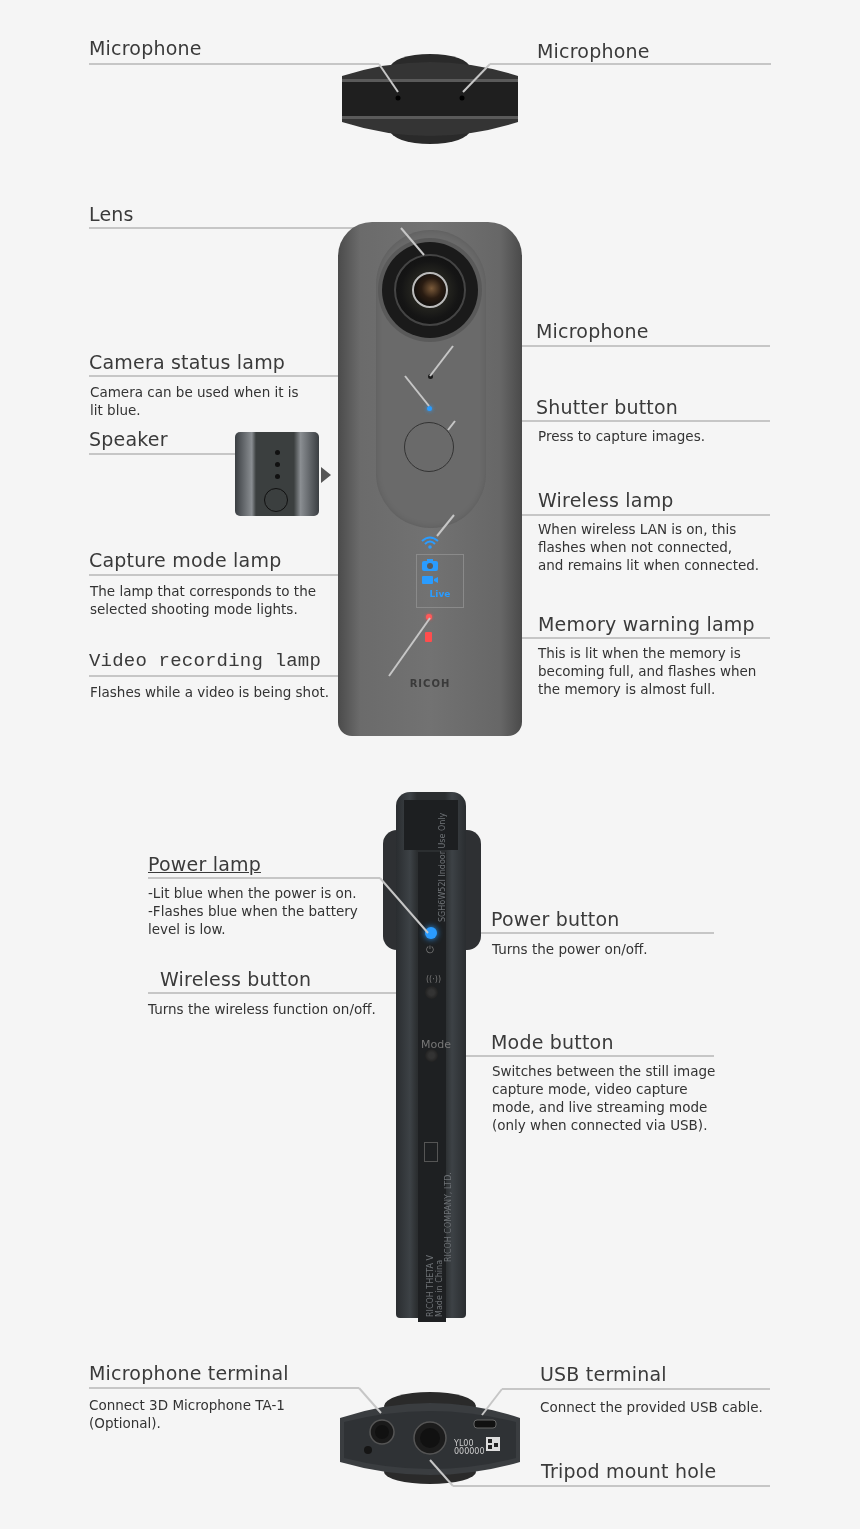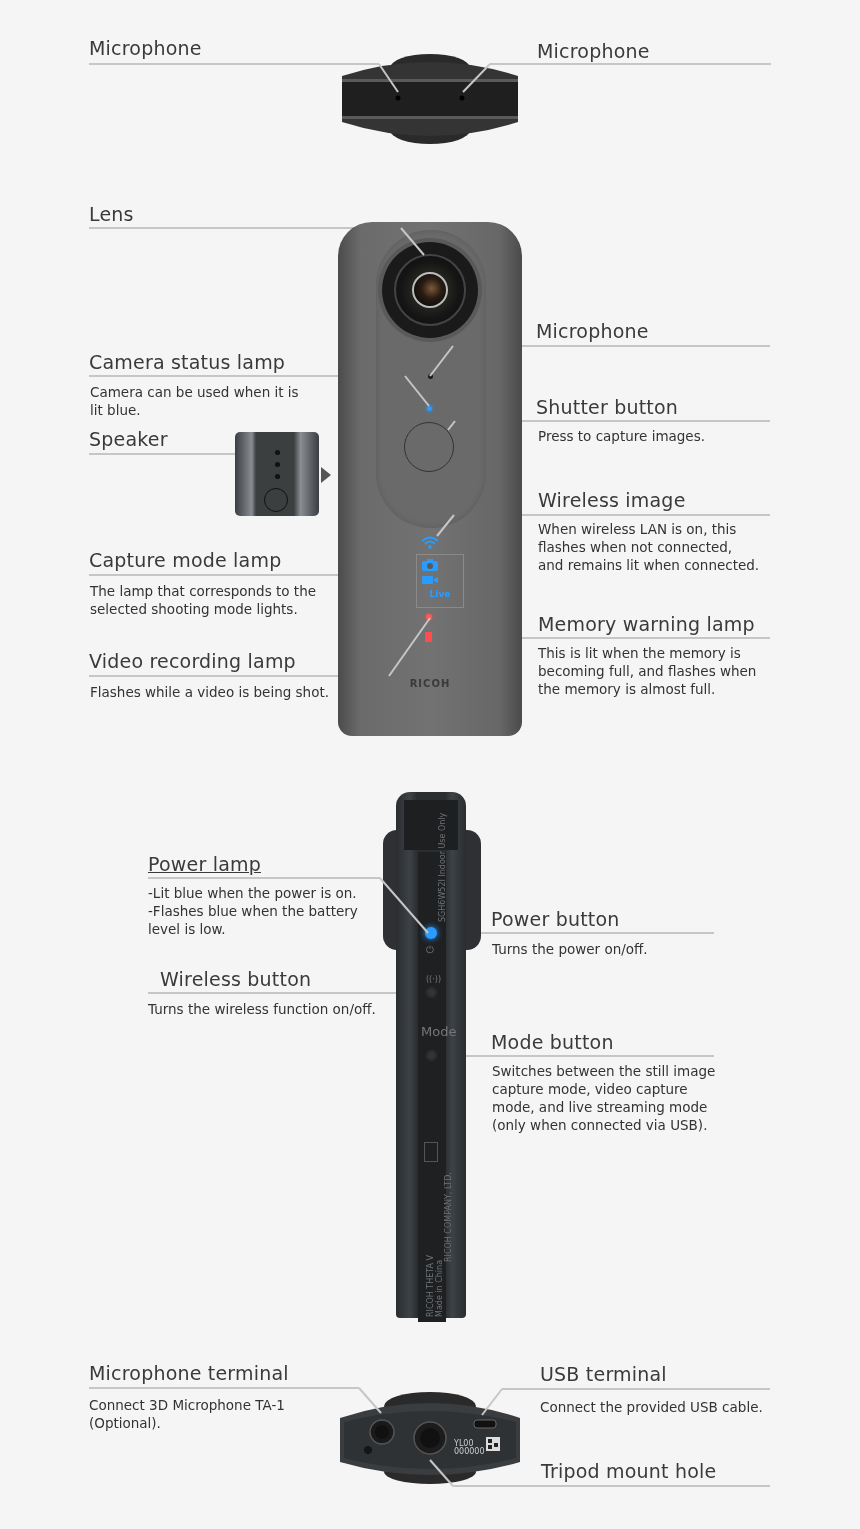--- a/index.html
+++ b/index.html
@@ -67,32 +67,32 @@
 lit blue.</div>
 
 <div class="title" style="left:89px;top:428px;">Speaker</div>
 <div class="hline" style="left:89px;top:453px;width:180px;"></div>
 
 <div class="title" style="left:89px;top:549px;">Capture mode lamp</div>
 <div class="hline" style="left:89px;top:574px;width:328px;"></div>
 <div class="desc" style="left:90px;top:582px;">The lamp that corresponds to the
 selected shooting mode lights.</div>
 
-<div class="title" style="left:89px;top:650px;">Video recording lamp</div>
+<div class="title" style="left:89px;top:650px;font-family:Liberation Mono, monospace;">Video recording lamp</div>
 <div class="hline" style="left:89px;top:675px;width:300px;"></div>
 <div class="desc" style="left:90px;top:683px;">Flashes while a video is being shot.</div>
 
 <div class="title" style="left:536px;top:320px;">Microphone</div>
 <div class="hline" style="left:453px;top:345px;width:317px;"></div>
 
 <div class="title" style="left:536px;top:396px;">Shutter button</div>
 <div class="hline" style="left:455px;top:420px;width:315px;"></div>
 <div class="desc" style="left:538px;top:427px;">Press to capture images.</div>
 
-<div class="title" style="left:538px;top:489px;">Wireless image</div>
+<div class="title" style="left:538px;top:489px;">Wireless lamp</div>
 <div class="hline" style="left:454px;top:514px;width:316px;"></div>
 <div class="desc" style="left:538px;top:520px;">When wireless LAN is on, this
 flashes when not connected,
 and remains lit when connected.</div>
 
 <div class="title" style="left:538px;top:613px;">Memory warning lamp</div>
 <div class="hline" style="left:437px;top:637px;width:333px;"></div>
 <div class="desc" style="left:538px;top:644px;">This is lit when the memory is
 becoming full, and flashes when
 the memory is almost full.</div>
@@ -161,21 +161,21 @@
 <div class="side-lens-l"></div>
 <div class="side-lens-r"></div>
 <div class="side">
   <div class="abs" style="left:8px;top:8px;width:54px;height:50px;background:#1d1f21;"></div>
   <div class="abs" style="left:22px;top:60px;width:28px;height:470px;background:#1e2022;"></div>
   <div class="side-text" style="left:42px;top:130px;transform:rotate(-90deg);transform-origin:left top;">SGH6W52I Indoor Use Only</div>
   <div class="abs" style="left:29px;top:135px;width:12px;height:12px;border-radius:50%;background:#2a9cff;box-shadow:0 0 6px #2a9cff;"></div>
   <div class="abs" style="left:30px;top:152px;font-size:10px;color:#777;">⏻</div>
   <div class="abs" style="left:30px;top:183px;font-size:8px;color:#777;">((·))</div>
   <div class="side-btn" style="left:29px;top:194px;"></div>
-  <div class="abs" style="left:25px;top:232px;font-size:13px;color:#777;">Mode</div>
+  <div class="abs" style="left:25px;top:246px;font-size:11px;color:#777;">Mode</div>
   <div class="side-btn" style="left:29px;top:257px;"></div>
   <div class="abs" style="left:28px;top:350px;width:12px;height:18px;border:1px solid #555;"></div>
   <div class="side-text" style="left:30px;top:525px;transform:rotate(-90deg);transform-origin:left top;">RICOH THETA V</div>
   <div class="side-text" style="left:39px;top:525px;transform:rotate(-90deg);transform-origin:left top;">Made in China</div>
   <div class="side-text" style="left:48px;top:470px;transform:rotate(-90deg);transform-origin:left top;">RICOH COMPANY, LTD.</div>
 </div>
 
 <div class="title" style="left:89px;top:1362px;">Microphone terminal</div>
 <div class="hline" style="left:89px;top:1387px;width:270px;"></div>
 <div class="desc" style="left:89px;top:1396px;">Connect 3D Microphone TA-1

